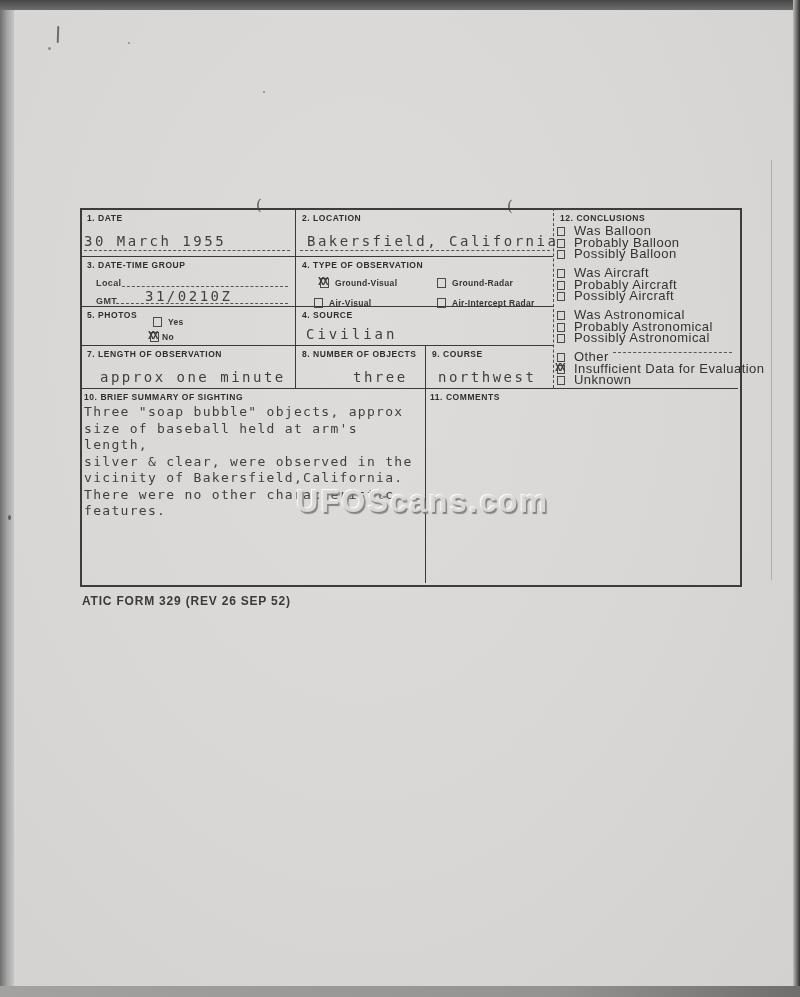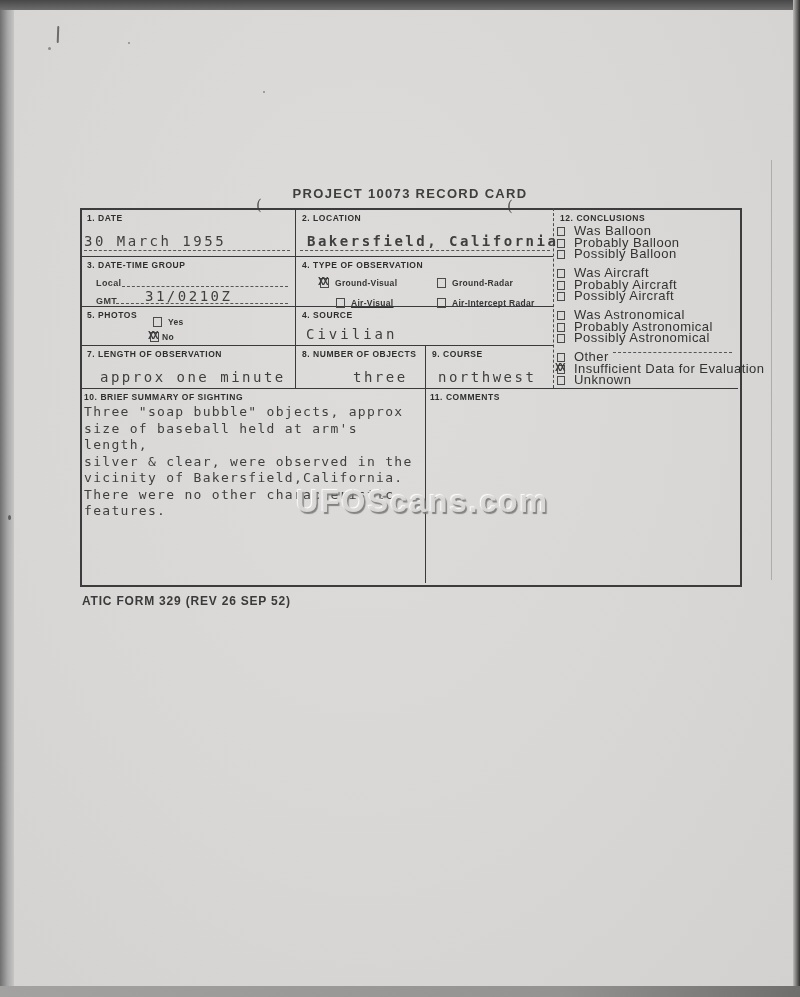--- a/index.html
+++ b/index.html
@@ -59,58 +59,57 @@
   <div class="edge edge-top"></div>
   <div class="edge edge-right"></div>
   <div class="edge edge-bottom"></div>
   <div class="crease"></div>
   <div class="pen-stroke"></div>
   <div class="speck" style="left:48px;top:47px;width:3px;height:3px;"></div>
   <div class="speck" style="left:128px;top:42px;width:2px;height:2px;"></div>
   <div class="speck" style="left:263px;top:91px;width:2px;height:2px;"></div>
   <div class="speck" style="left:8px;top:515px;width:3px;height:5px;background:#5e5e5e;"></div>
 
-  <div class="title">PROJECT 10073 RECORD CARD</div>
   <div class="paren" style="left:256px;top:196px;">(</div>
   <div class="paren" style="left:507px;top:197px;">(</div>
 
   <div class="outer"></div>
   <div class="tline" style="left:295px;top:208px;width:1px;height:180px;"></div>
   <div class="tline" style="left:425px;top:345px;width:1px;height:238px;"></div>
   <div class="tline dash" style="left:553px;top:208px;width:1px;height:180px;"></div>
   <div class="tline" style="left:80px;top:256px;width:473px;height:1px;"></div>
   <div class="tline" style="left:80px;top:306px;width:473px;height:1px;"></div>
   <div class="tline" style="left:80px;top:345px;width:473px;height:1px;"></div>
   <div class="tline" style="left:80px;top:388px;width:658px;height:1px;"></div>
 
   <div class="lbl" style="left:87px;top:213px;">1. DATE</div>
   <div class="typed" style="left:84px;top:233px;">30 March 1955</div>
   <div class="rule" style="left:84px;top:250px;width:206px;"></div>
 
   <div class="lbl" style="left:302px;top:213px;">2. LOCATION</div>
-  <div class="typed" style="left:307px;top:233px;font-weight:bold;">Bakersfield, California</div>
+  <div class="typed" style="left:307px;top:233px;">Bakersfield, California</div>
   <div class="rule" style="left:300px;top:250px;width:250px;"></div>
 
   <div class="lbl" style="left:87px;top:260px;">3. DATE-TIME GROUP</div>
   <div class="sublbl" style="left:96px;top:278px;">Local</div>
   <div class="rule" style="left:122px;top:286px;width:166px;"></div>
   <div class="sublbl" style="left:96px;top:296px;">GMT</div>
   <div class="typed" style="left:145px;top:288px;">31/0210Z</div>
   <div class="rule" style="left:116px;top:303px;width:172px;"></div>
 
   <div class="lbl" style="left:302px;top:260px;">4. TYPE OF OBSERVATION</div>
   <div class="opt" style="left:320px;top:278px;">
     <span class="cb checked"></span>
     <span>Ground-Visual</span>
   </div>
   <div class="opt" style="left:437px;top:278px;">
     <span class="cb"></span>
     <span>Ground-Radar</span>
   </div>
-  <div class="opt" style="left:336px;top:298px;text-decoration:underline;">
+  <div class="opt" style="left:314px;top:298px;">
     <span class="cb"></span>
     <span>Air-Visual</span>
   </div>
   <div class="opt" style="left:437px;top:298px;">
     <span class="cb"></span>
     <span>Air-Intercept Radar</span>
   </div>
 
   <div class="lbl" style="left:87px;top:310px;">5. PHOTOS</div>
   <div class="opt" style="left:153px;top:317px;align-items:flex-end;">

